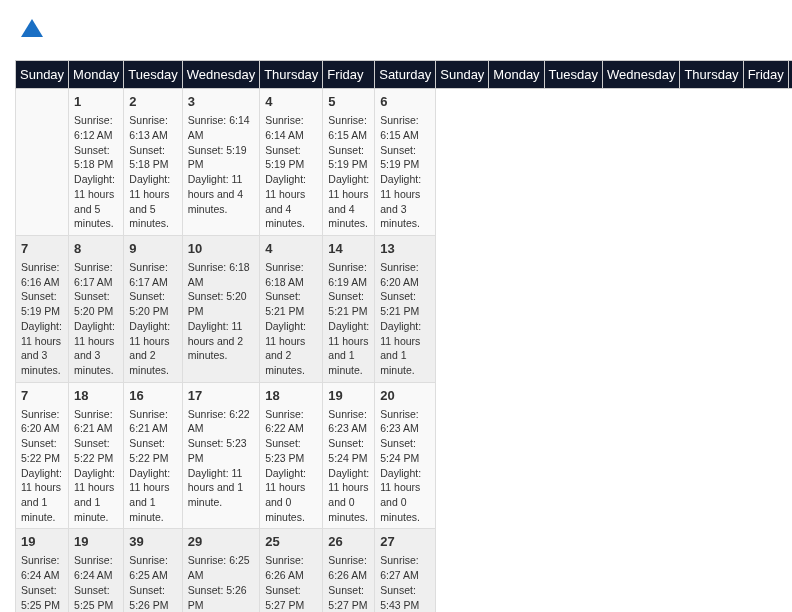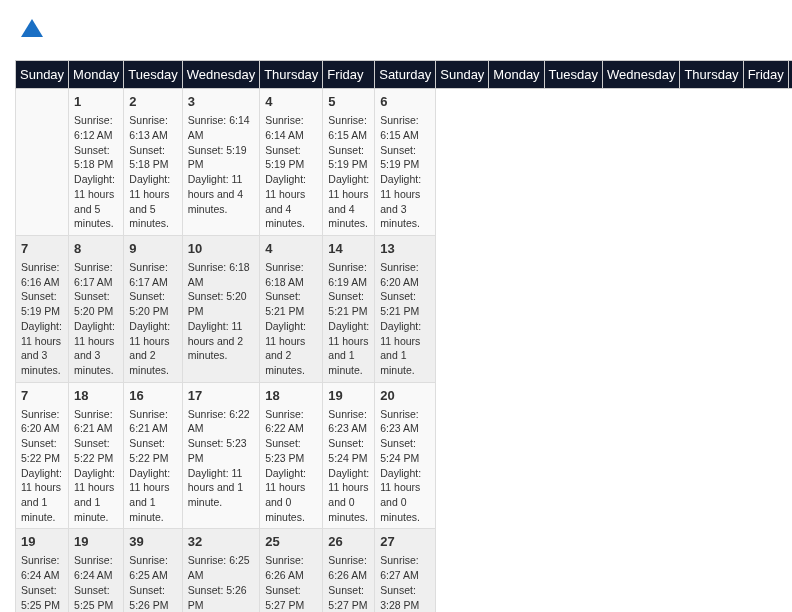--- a/index.html
+++ b/index.html
@@ -150,19 +150,19 @@
         <td><span class="day-number">16</span><span>Sunrise: 6:21 AM</span><br><span>Sunset: 5:22 PM</span><br><span>Daylight: 11 hours and 1 minute.</span></td>
         <td><span class="day-number">17</span><span>Sunrise: 6:22 AM</span><br><span>Sunset: 5:23 PM</span><br><span>Daylight: 11 hours and 1 minute.</span></td>
         <td><span class="day-number">18</span><span>Sunrise: 6:22 AM</span><br><span>Sunset: 5:23 PM</span><br><span>Daylight: 11 hours and 0 minutes.</span></td>
         <td><span class="day-number">19</span><span>Sunrise: 6:23 AM</span><br><span>Sunset: 5:24 PM</span><br><span>Daylight: 11 hours and 0 minutes.</span></td>
         <td><span class="day-number">20</span><span>Sunrise: 6:23 AM</span><br><span>Sunset: 5:24 PM</span><br><span>Daylight: 11 hours and 0 minutes.</span></td>
       </tr>
       <tr>
         <td><span class="day-number">19</span><span>Sunrise: 6:24 AM</span><br><span>Sunset: 5:25 PM</span><br></td>
         <td><span class="day-number">19</span><span>Sunrise: 6:24 AM</span><br><span>Sunset: 5:25 PM</span><br></td>
         <td><span class="day-number">39</span><span>Sunrise: 6:25 AM</span><br><span>Sunset: 5:26 PM</span><br></td>
-        <td><span class="day-number">32</span><span>Sunrise: 6:25 AM</span><br><span>Sunset: 5:26 PM</span><br></td>
+        <td><span class="day-number">29</span><span>Sunrise: 6:25 AM</span><br><span>Sunset: 5:26 PM</span><br></td>
         <td><span class="day-number">25</span><span>Sunrise: 6:26 AM</span><br><span>Sunset: 5:27 PM</span><br></td>
         <td><span class="day-number">26</span><span>Sunrise: 6:26 AM</span><br><span>Sunset: 5:27 PM</span><br></td>
-        <td><span class="day-number">27</span><span>Sunrise: 6:27 AM</span><br><span>Sunset: 3:28 PM</span><br></td>
+        <td><span class="day-number">27</span><span>Sunrise: 6:27 AM</span><br><span>Sunset: 5:43 PM</span><br></td>
       </tr>
     </tbody>
 </table>
 
 </body></html>

